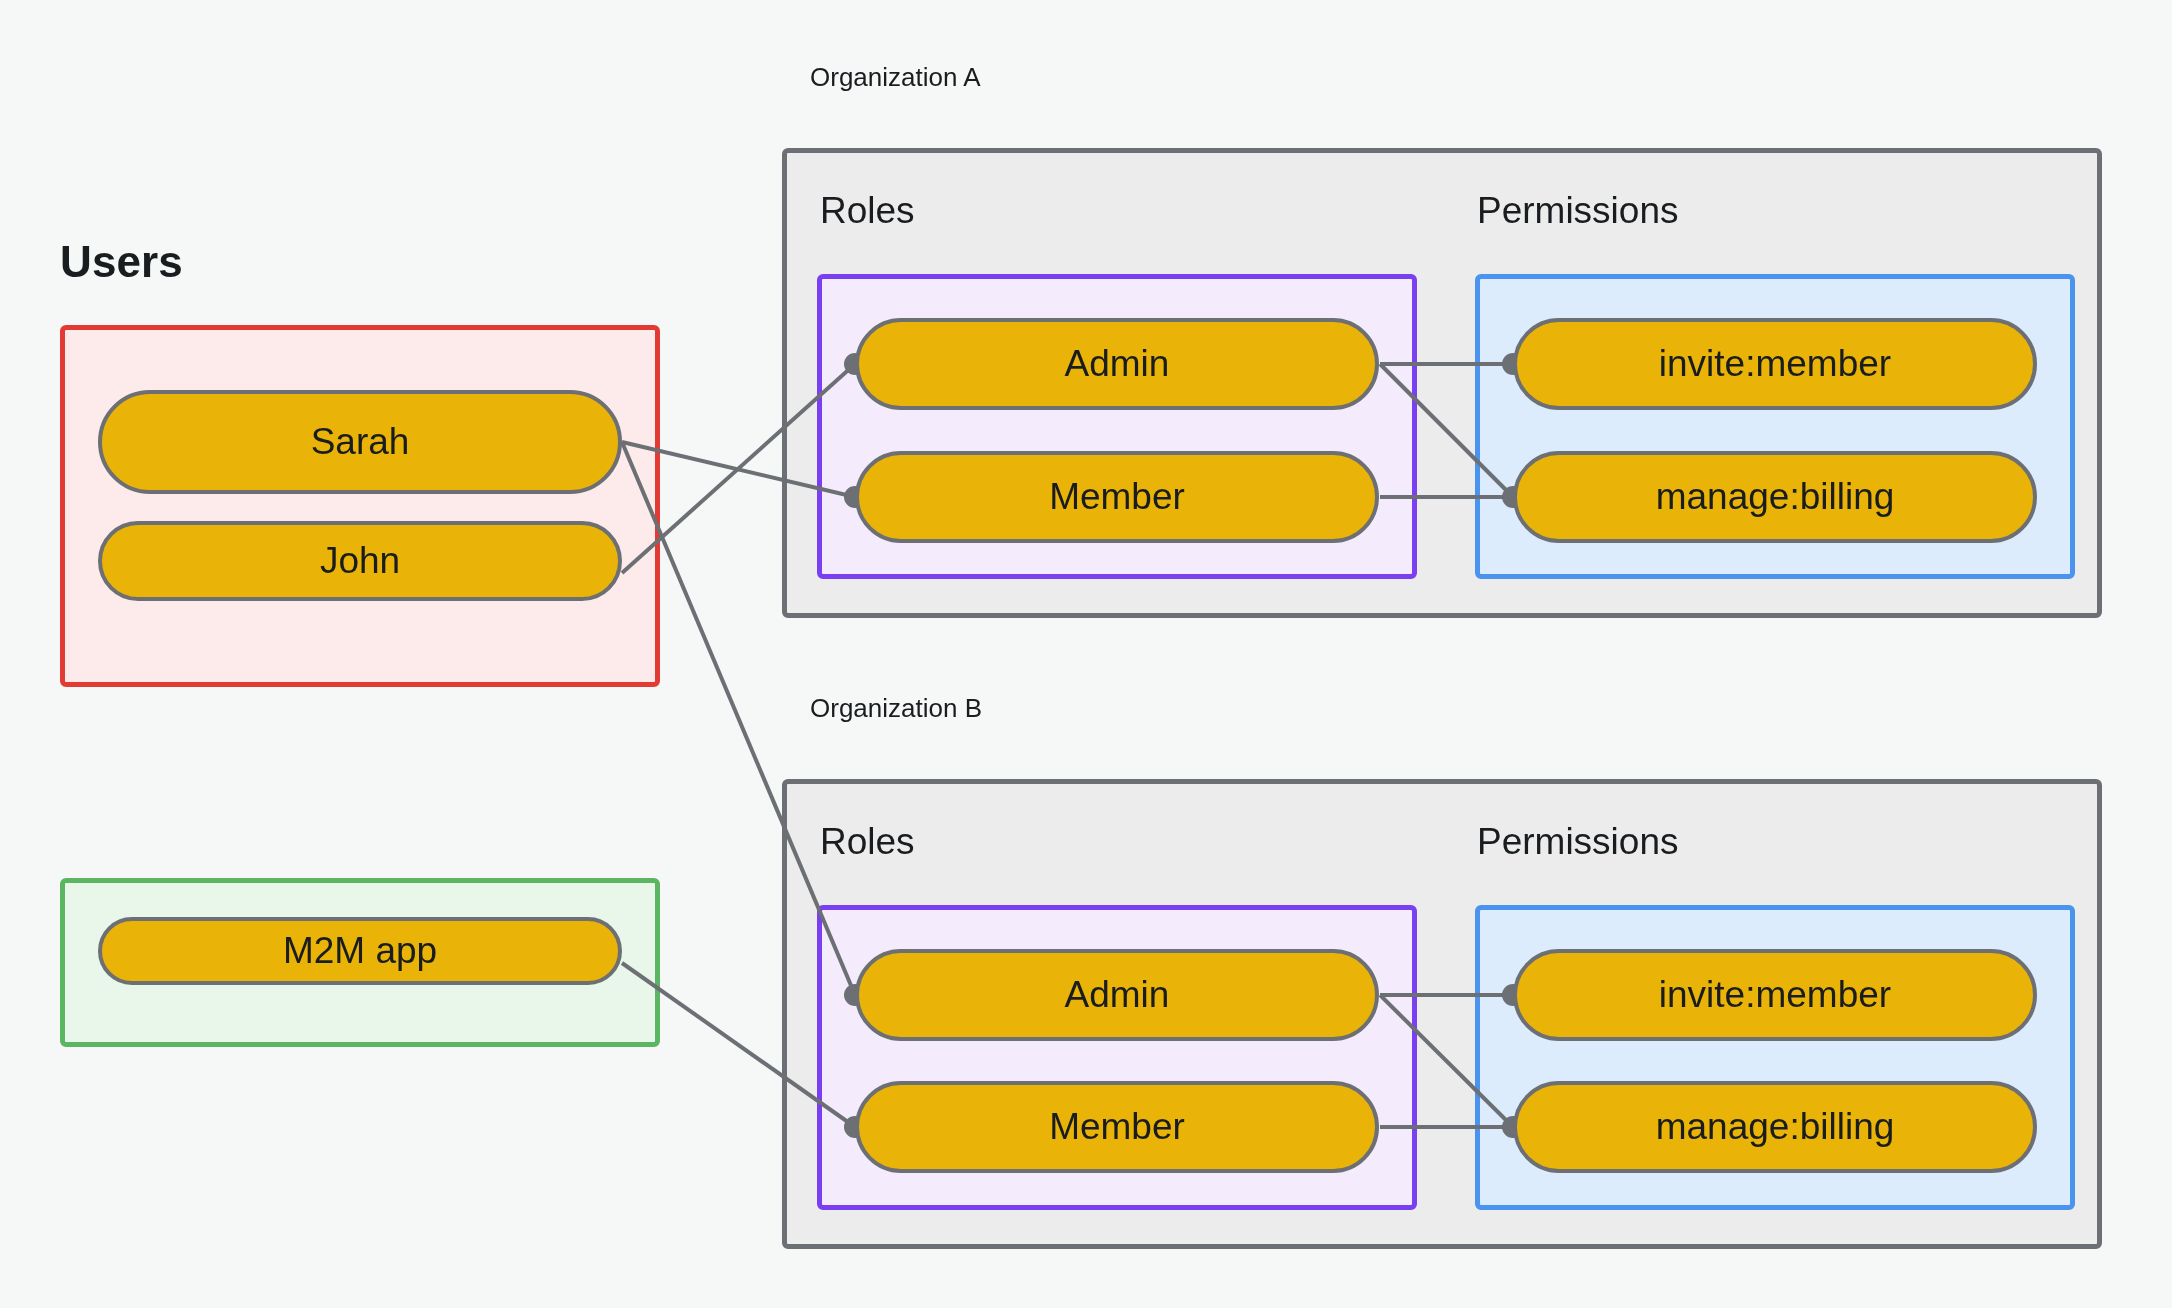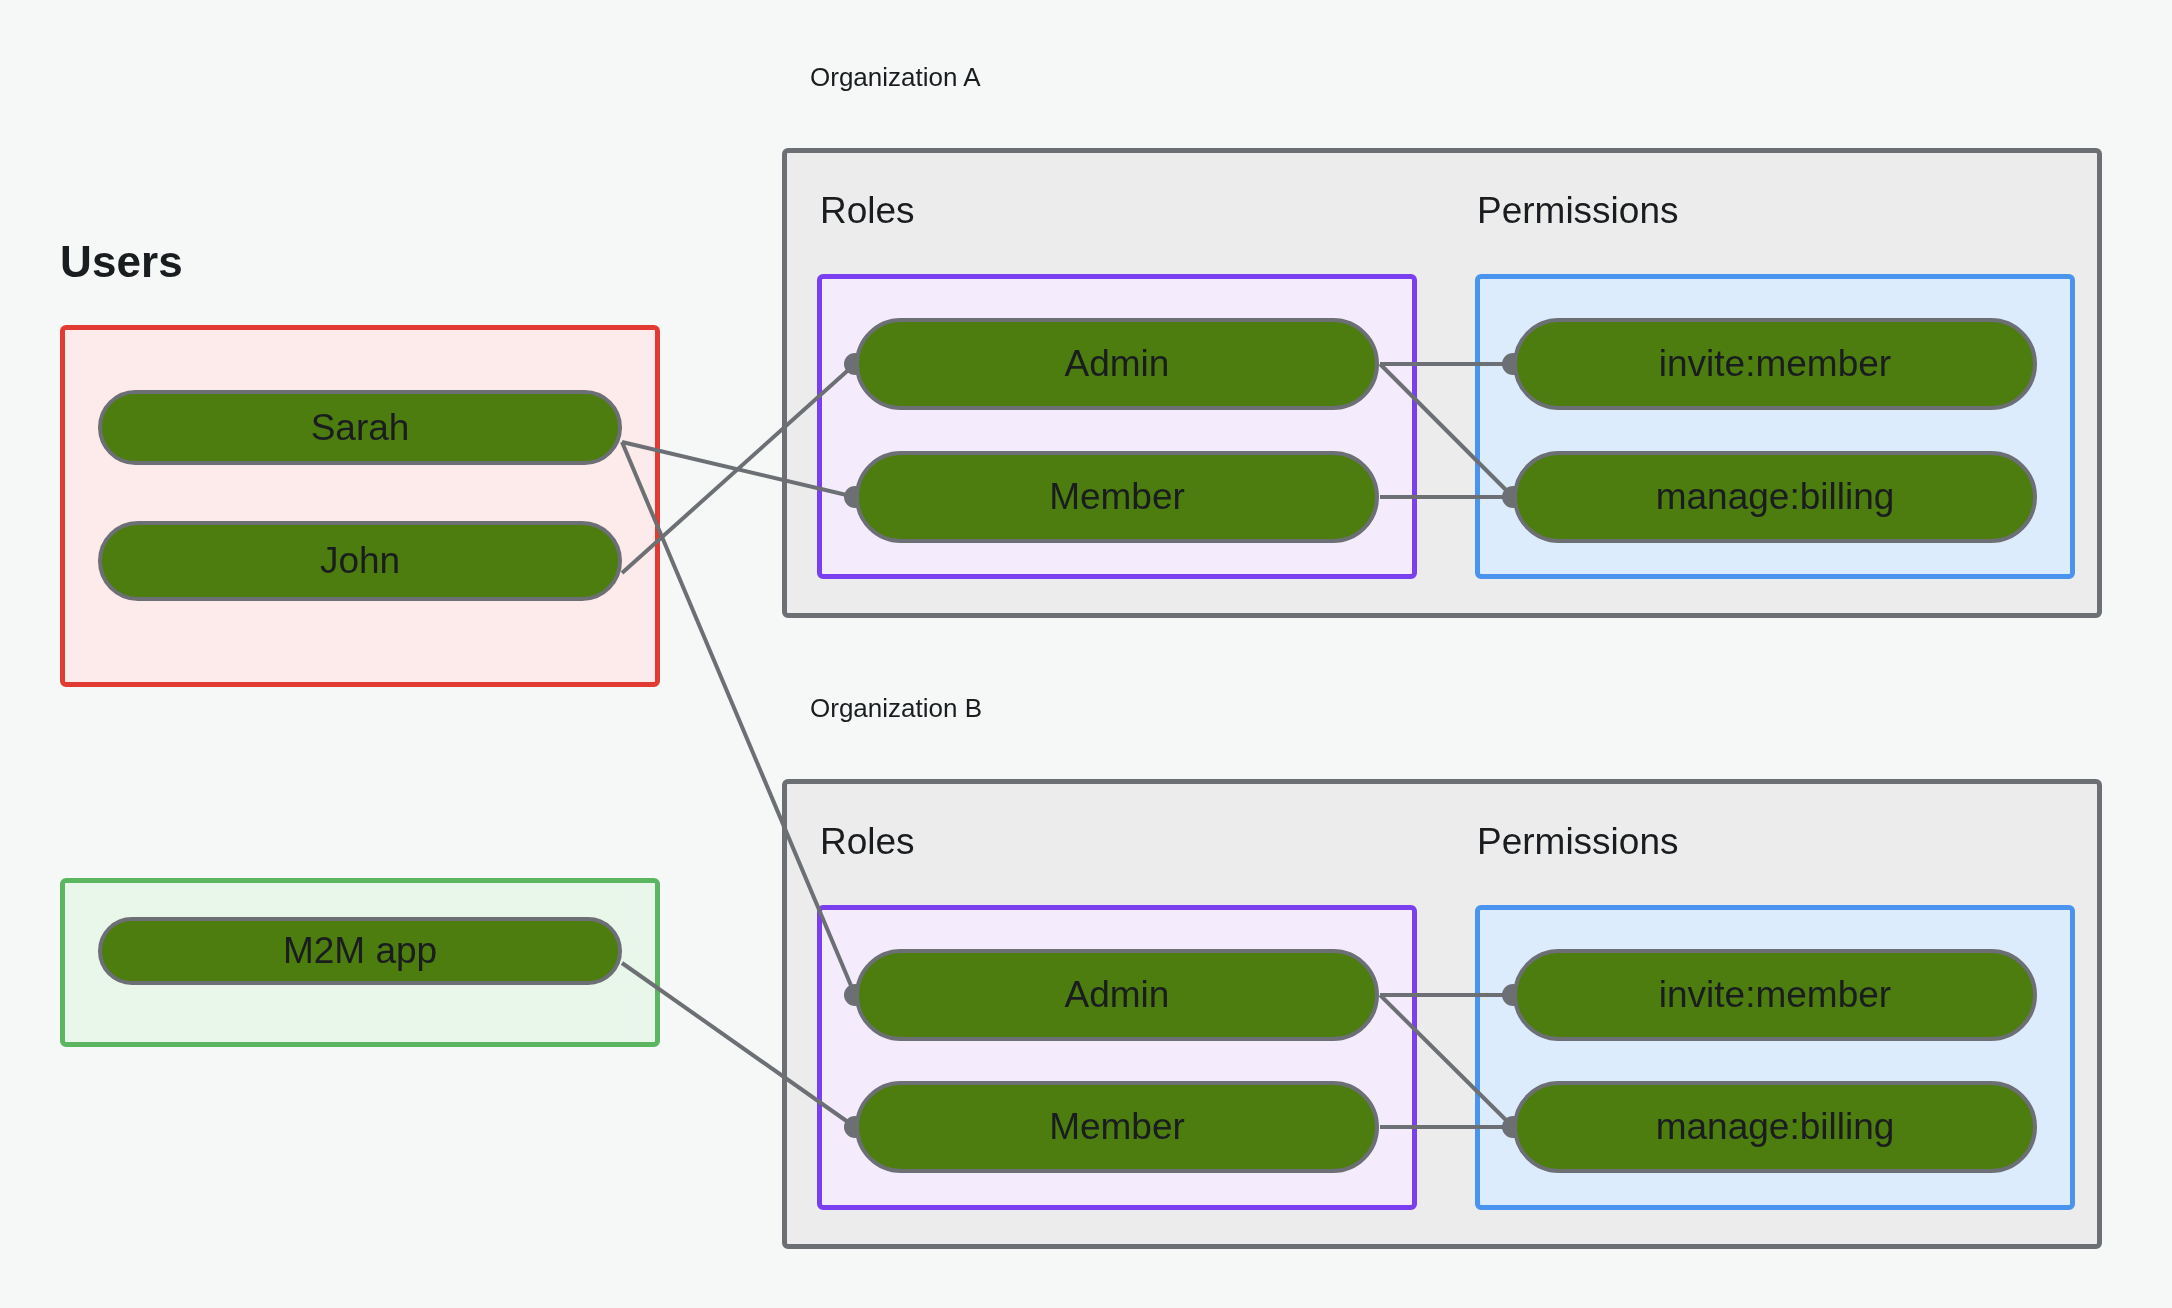--- a/index.html
+++ b/index.html
@@ -73,21 +73,21 @@
     background: #f4ecfd;
     border: 5px solid #7b3ff2;
   }
   .box-perms {
     background: #dcecfd;
     border: 5px solid #4a93ef;
   }
   .pill {
     position: absolute;
     box-sizing: border-box;
-    background: #4d7c0f;
+    background: #eab308;
     border: 4px solid #6c6f73;
     border-radius: 999px;
     display: flex;
     align-items: center;
     justify-content: center;
     font-size: 37px;
     color: #1a1d1f;
     z-index: 6;
     white-space: nowrap;
   }
@@ -129,21 +129,21 @@
       <circle cx="855" cy="1127" r="11"></circle>
       <circle cx="1513" cy="995" r="11"></circle>
       <circle cx="1513" cy="1127" r="11"></circle>
     </g>
   </svg>
 
   <div class="section-title" style="left:60px; top:237px;">Users</div>
 
   <div class="box box-users" style="left:60px; top:325px; width:600px; height:362px;"></div>
 
-  <div class="pill" style="left:98px; top:390px; width:524px; height:75px;">Sarah</div>
+  <div class="pill" style="left:98px; top:390px; width:524px; height:104px;">Sarah</div>
 
   <div class="pill" style="left:98px; top:521px; width:524px; height:80px;">John</div>
 
 
   <div class="box box-m2m" style="left:60px; top:878px; width:600px; height:169px;"></div>
 
   <div class="pill" style="left:98px; top:917px; width:524px; height:68px;">M2M app</div>
 
   <div class="org-title" style="left:782px; top:62px;">Organization A</div>
 

